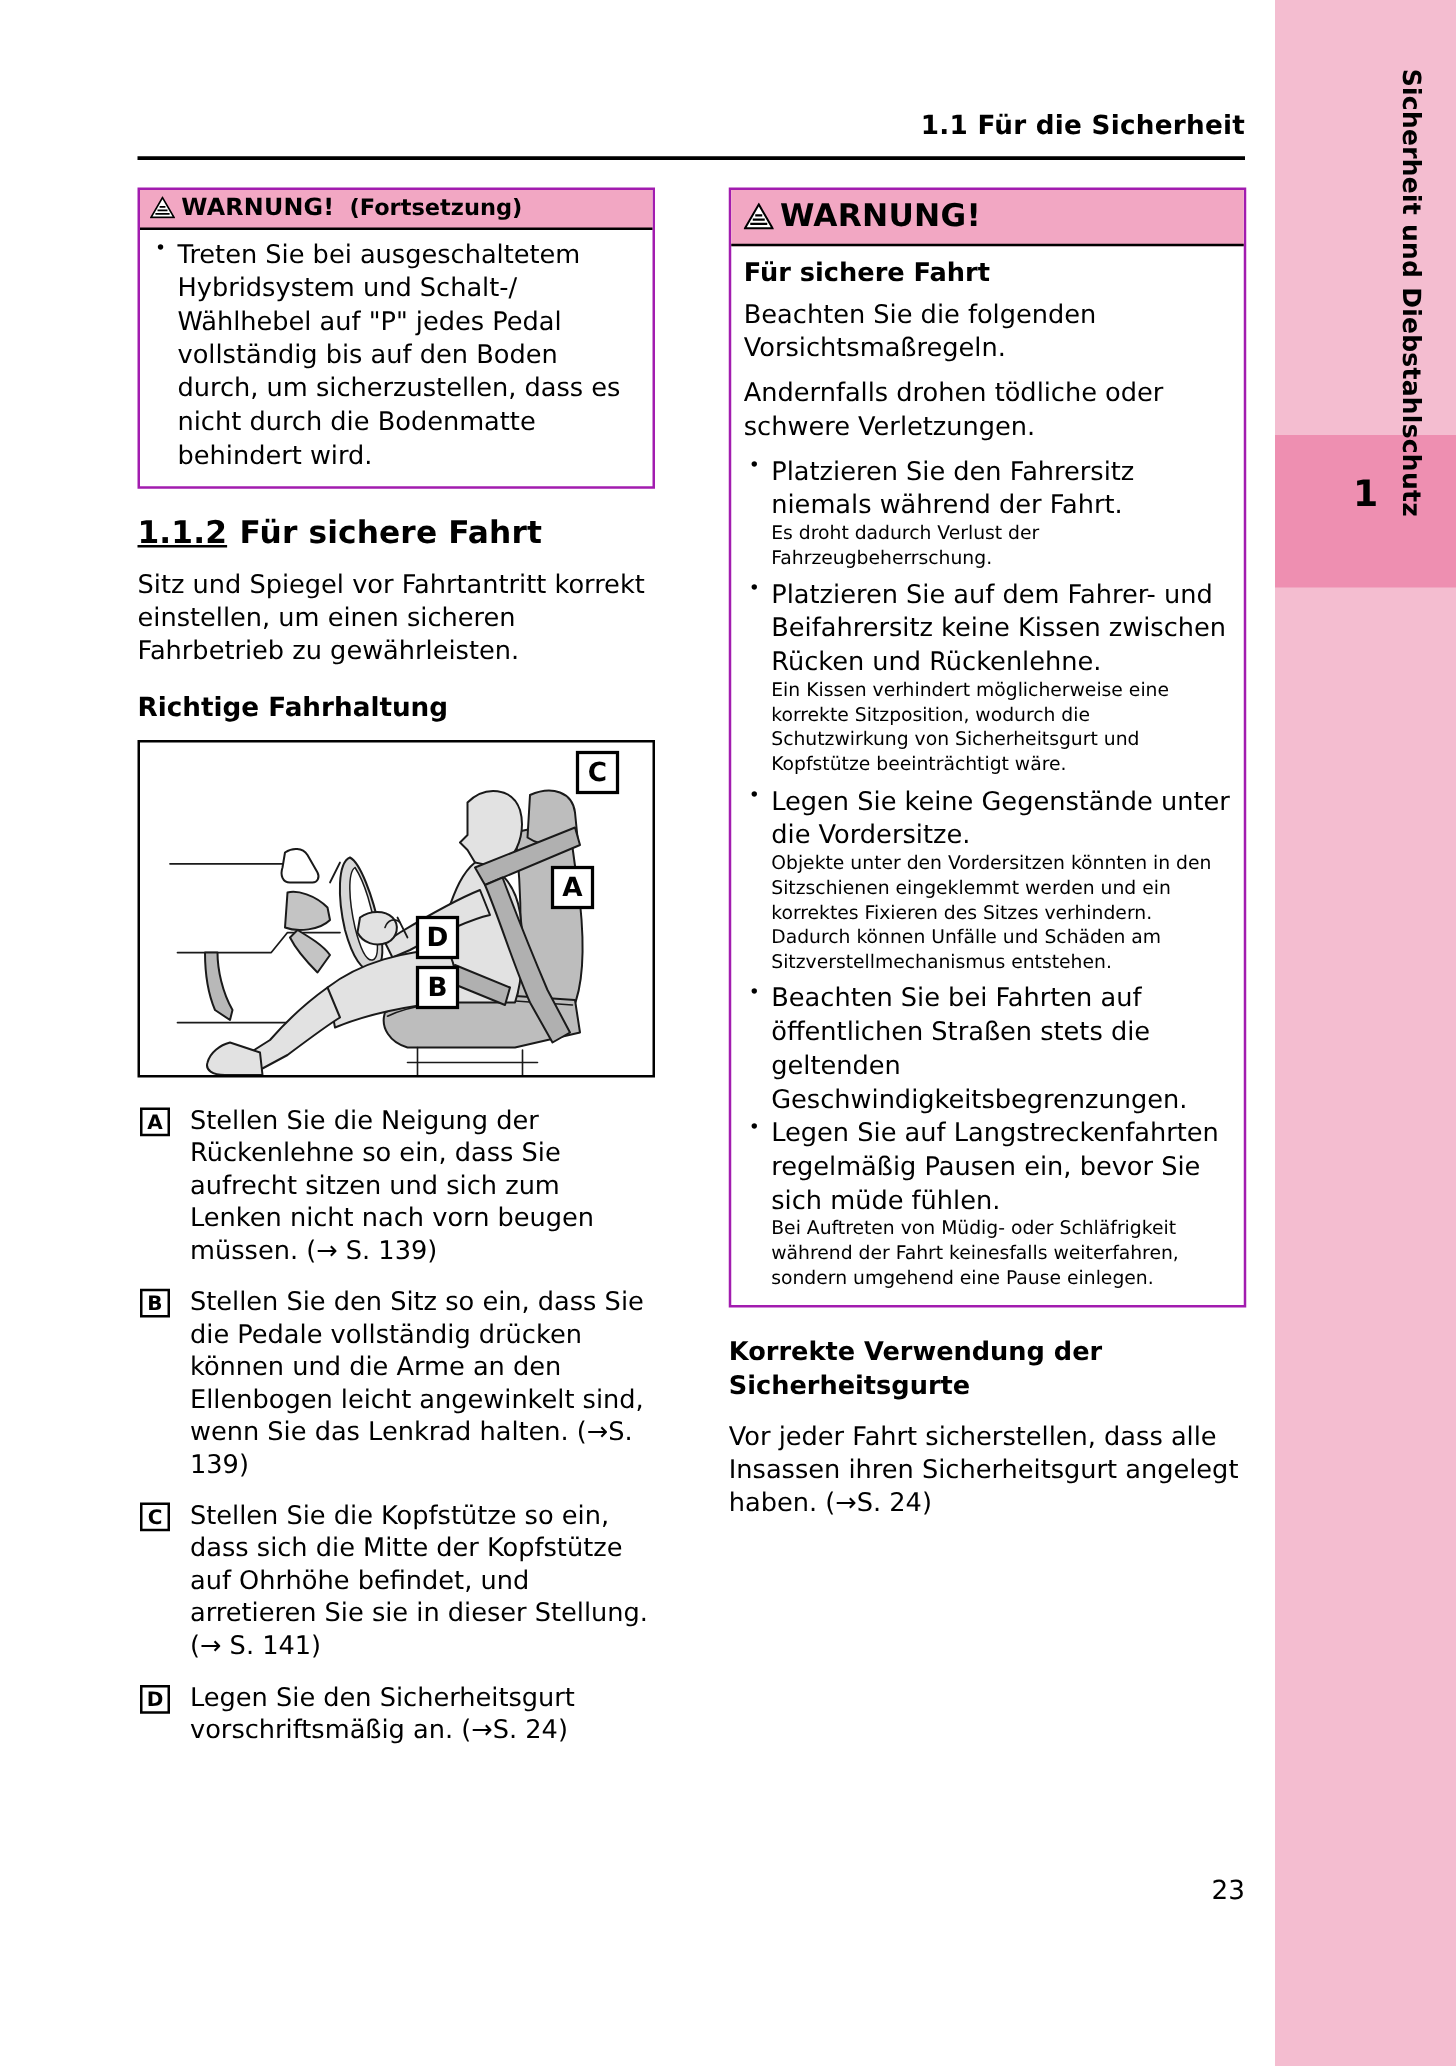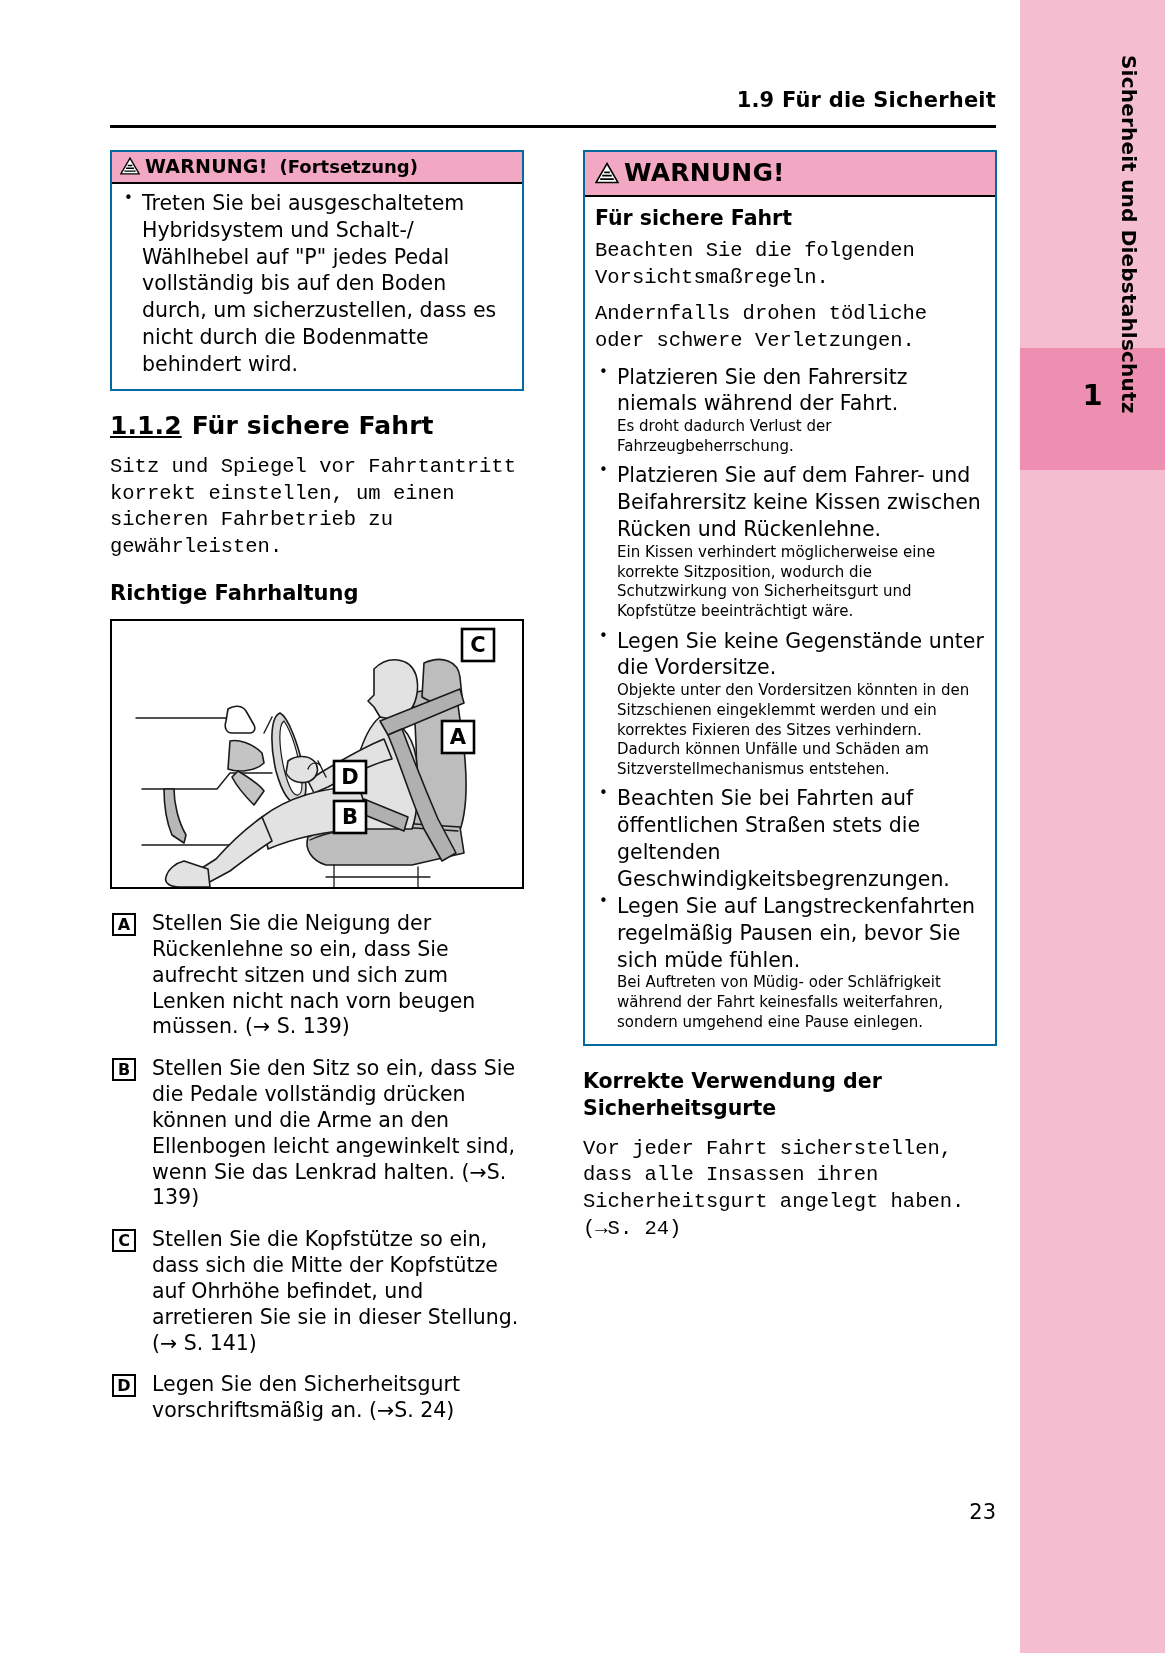--- a/index.html
+++ b/index.html
@@ -85,21 +85,21 @@
   .col {
     position: absolute;
     top: 150px;
     width: 414px;
   }
   .col-left  { left: 110px; }
   .col-right { left: 583px; }
 
   
   .warnbox {
-    border: 2px solid #0369a1;
+    border: 2px solid #a21caf;
     background: #ffffff;
     box-sizing: border-box;
     margin-bottom: 14px;
   }
   .warnbox-head {
     background: #f2a7c3;
     border-bottom: 2px solid #000;
     padding: 4px 8px 5px 8px;
     display: flex;
     align-items: center;
@@ -137,21 +137,20 @@
   }
   .warnbox-body.big {
     padding: 8px 10px 12px 10px;
   }
 
   
   .p {
     font-size: 20.5px;
     line-height: 1.31;
     margin: 0 0 9px 0;
-    font-family: Liberation Mono, monospace;
   }
   .p-sub {
     font-size: 15px;
     line-height: 1.31;
     margin: 0 0 6px 0;
     padding-left: 22px;
   }
   .bold-head {
     font-size: 20.5px;
     font-weight: bold;
@@ -240,21 +239,21 @@
 </head>
 <body>
 
 <div class="page">
 
   <div class="edge-strip"></div>
   <div class="edge-tab"></div>
   <div class="edge-chapter-num">1</div>
   <div class="edge-vertical-label">Sicherheit und Diebstahlschutz</div>
 
-  <div class="page-header">1.9  Für die Sicherheit</div>
+  <div class="page-header">1.1  Für die Sicherheit</div>
   <div class="header-rule"></div>
 
   <div class="col col-left">
 
     <div class="warnbox">
       <div class="warnbox-head">
         <span class="warn-icon">
           <svg viewBox="0 0 24 21" width="20" height="18" aria-hidden="true">
             <path d="M12 1 L23 20 L1 20 Z" fill="#ffffff" stroke="#000" stroke-width="1.6"></path>
             <path d="M7.2 13.2 H16.8 M5.2 16.6 H18.8 M9.2 9.8 H14.8" stroke="#000" stroke-width="1.7"></path>

